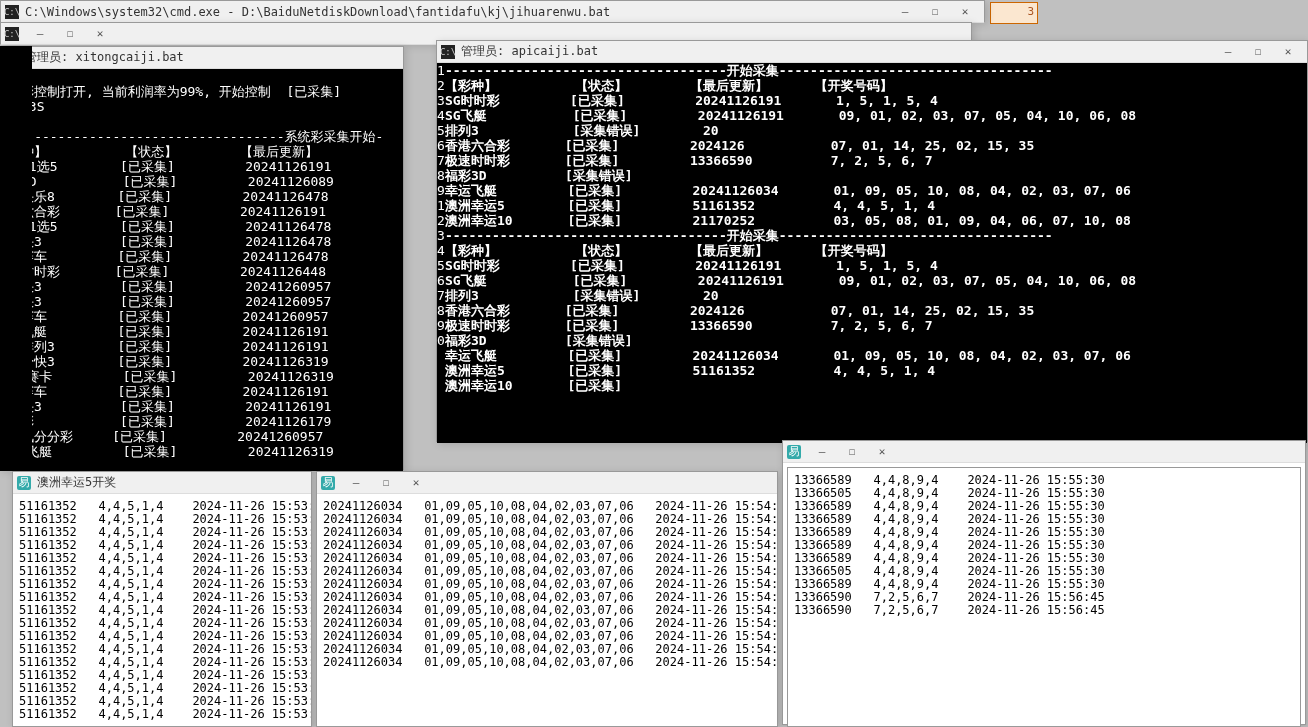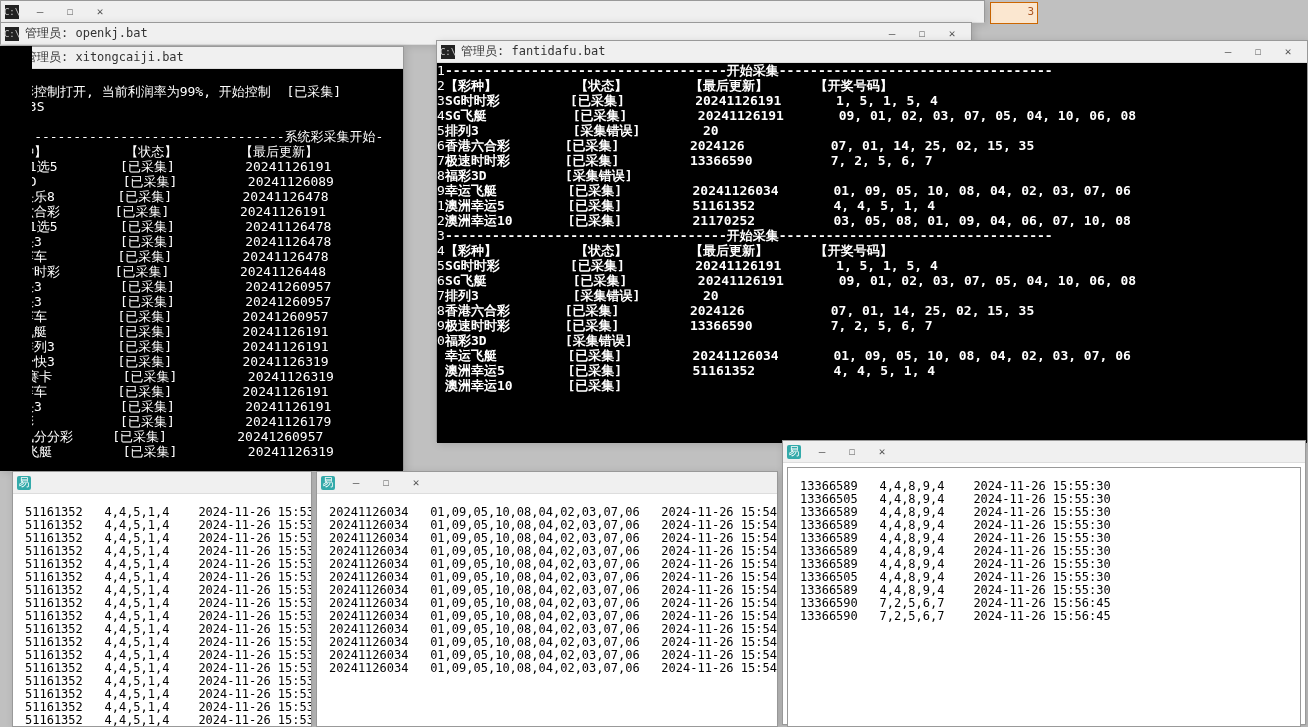--- a/index.html
+++ b/index.html
@@ -73,21 +73,21 @@
   padding: 0;
 }
 .gui-body {
   background: #fff;
   color: #000;
   font-family: 'NSimSun', 'SimSun', monospace;
   font-size: 12px;
   line-height: 13px;
   white-space: pre;
   overflow: hidden;
-  padding: 12px;
+  padding: 6px;
 }
 .gui-icon {
   background: #3aa;
   color: #fff;
   border-radius: 2px;
   font-size: 10px;
 }
 .bg-orange-box {
   position: absolute;
   width: 48px;
@@ -103,32 +103,32 @@
 }
 </style>
 </head>
 <body>
 
 <div class="bg-orange-box">3</div>
 
 <div class="win" style="left:0;top:0;width:985px;height:22px;">
   <div class="titlebar">
     <span class="icon cmd-icon">C:\</span>
+    <span class="title">C:\Windows\system32\cmd.exe - D:\BaiduNetdiskDownload\fantidafu\kj\jihuarenwu.bat</span>
     <span class="ctrls">
       <span class="ctrl">—</span>
       <span class="ctrl">☐</span>
       <span class="ctrl">✕</span>
     </span>
   </div>
 </div>
 
 <div class="win" style="left:16;top:22px;width:972px;height:22px;">
   <div class="titlebar">
     <span class="icon cmd-icon">C:\</span>
-    <span class="title">管理员:  openkj.bat</span>
     <span class="ctrls">
       <span class="ctrl">—</span>
       <span class="ctrl">☐</span>
       <span class="ctrl">✕</span>
     </span>
   </div>
 </div>
 
 <div class="win" style="left:32;top:46px;width:404px;height:424px;">
   <div class="titlebar">
@@ -159,21 +159,21 @@
 未集刍湾赛车         [已采集]         20241126191
 采眠五分快3          [已采集]         20241126191
 休眠五分彩           [已采集]         20241126179
 未集新腾讯分分彩     [已采集]         20241260957
 ----幸运飞艇         [已采集]         20241126319</div>
 </div>
 
 <div class="win" style="left:436px;top:40px;width:872px;height:402px;">
   <div class="titlebar">
     <span class="icon cmd-icon">C:\</span>
-    <span class="title">管理员:  fantidafu.bat</span>
+    <span class="title">管理员:  apicaiji.bat</span>
     <span class="ctrls">
       <span class="ctrl">—</span>
       <span class="ctrl">☐</span>
       <span class="ctrl">✕</span>
     </span>
   </div>
   <div style="display:flex;height:380px;">
     <div class="cmd-body" style="width:8px;">1
 2
 3
@@ -216,20 +216,21 @@
 澳洲幸运5        [已采集]         51161352          4, 4, 5, 1, 4
 澳洲幸运10       [已采集]</div>
   </div>
 </div>
 
 <div class="cmd-body" style="position:absolute;left:0;top:46px;width:32px;height:424px;"></div>
 
 <div class="win" style="left:12px;top:471px;width:300px;height:256px;">
   <div class="titlebar">
     <span class="icon gui-icon">易</span>
+    <span class="title">澳洲幸运5开奖</span>
   </div>
   <div class="gui-body" style="height:232px;">51161352   4,4,5,1,4    2024-11-26 15:53:40
 51161352   4,4,5,1,4    2024-11-26 15:53:40
 51161352   4,4,5,1,4    2024-11-26 15:53:40
 51161352   4,4,5,1,4    2024-11-26 15:53:40
 51161352   4,4,5,1,4    2024-11-26 15:53:40
 51161352   4,4,5,1,4    2024-11-26 15:53:40
 51161352   4,4,5,1,4    2024-11-26 15:53:40
 51161352   4,4,5,1,4    2024-11-26 15:53:40
 51161352   4,4,5,1,4    2024-11-26 15:53:40

